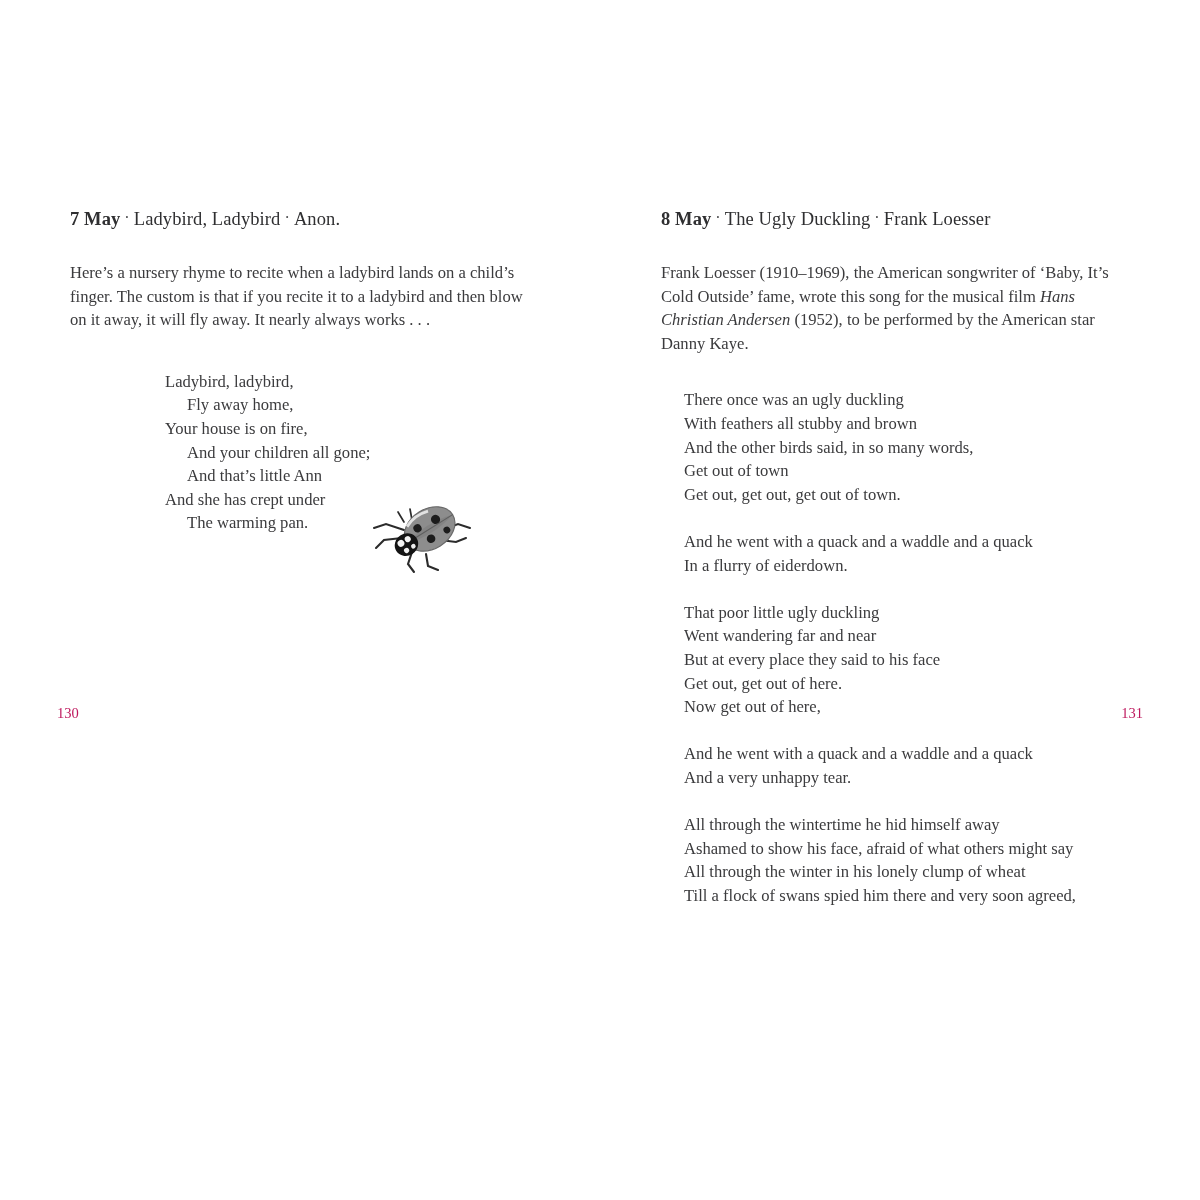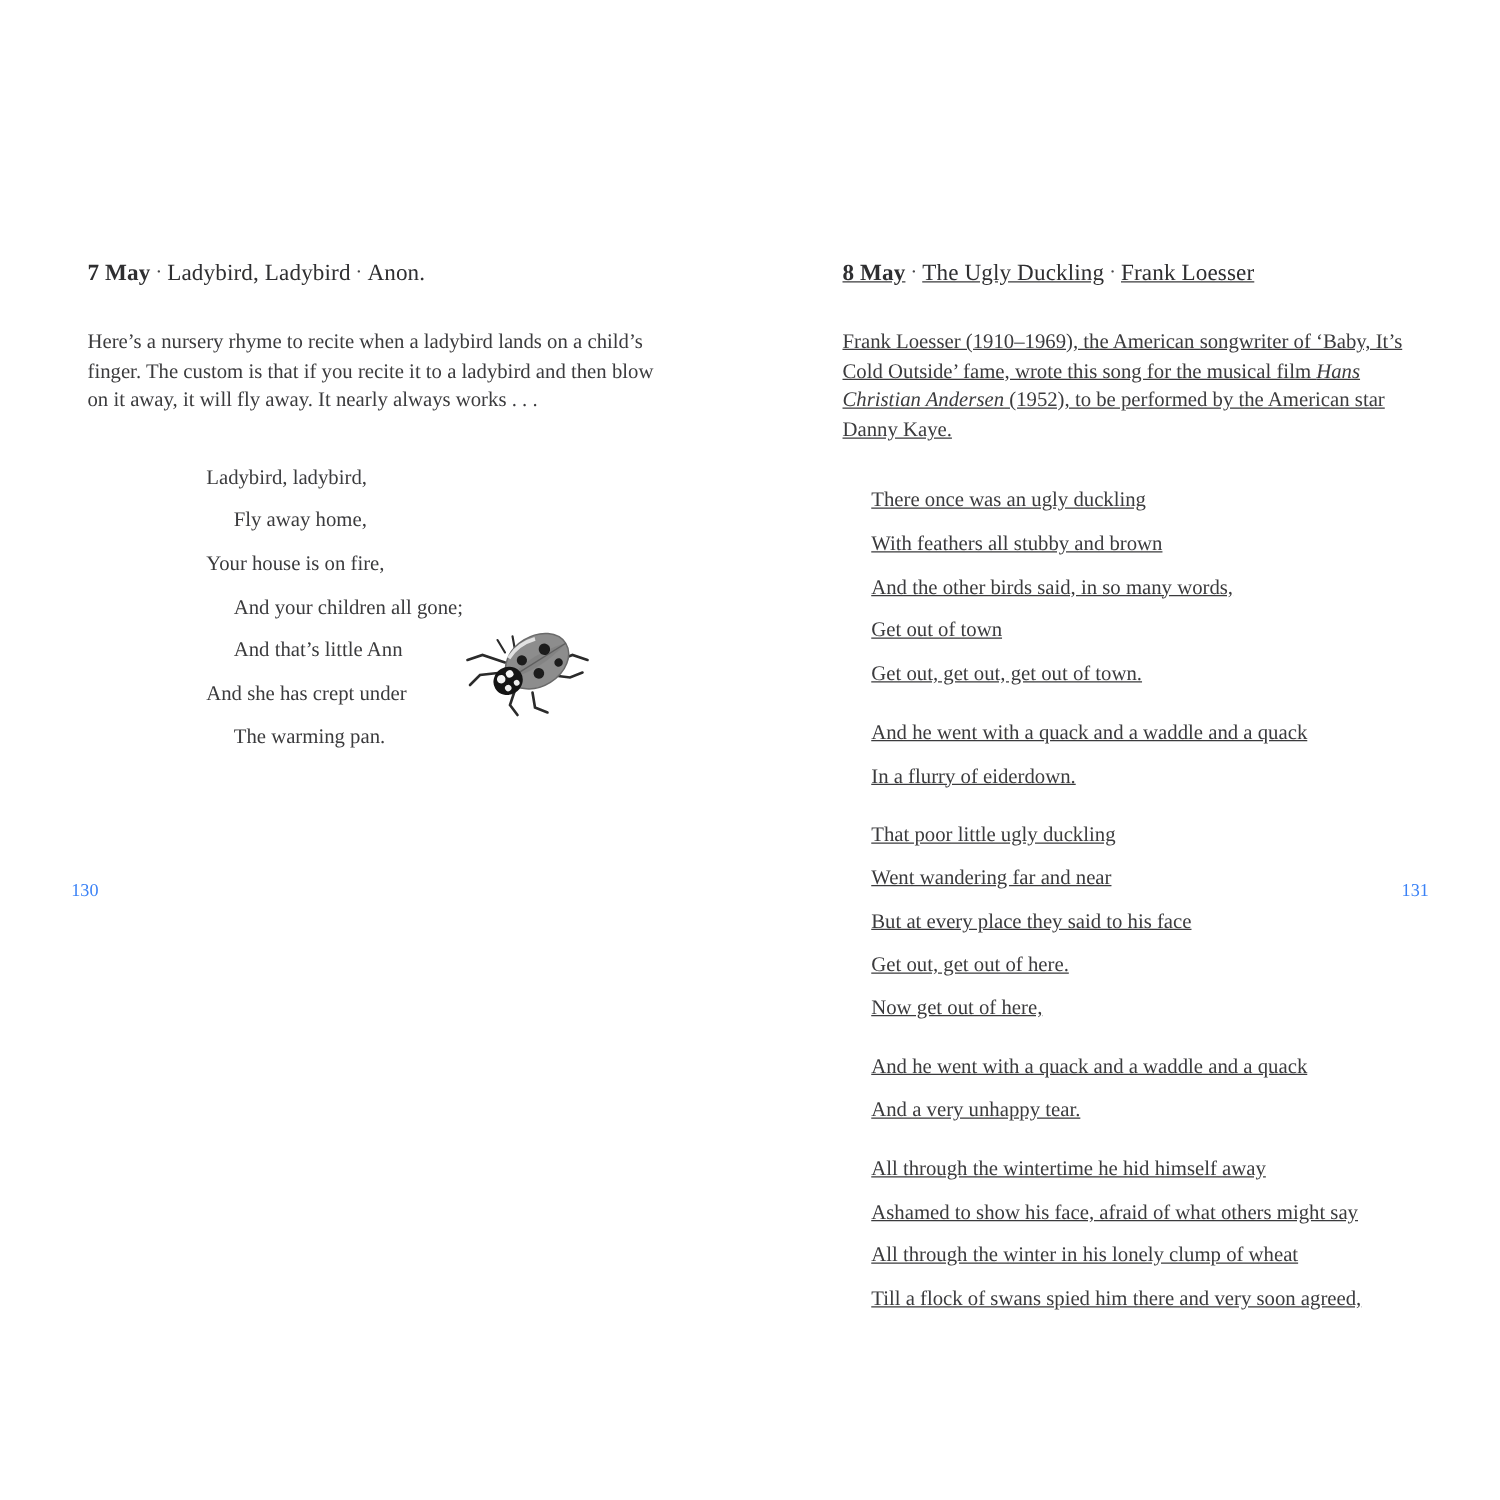--- a/index.html
+++ b/index.html
@@ -30,21 +30,21 @@
   }
   .page-left  { left: 0; }
   .page-right { left: 600px; }
 
   
   .col {
     position: absolute;
     top: 206px;
   }
   .page-left .col  { left: 70px;  width: 455px; }
-  .page-right .col { left: 74px;  width: 470px; text-decoration: underline; }
+  .page-right .col { left: 61px;  width: 470px; }
 
   
   .entry-head {
     font-size: 18.5px;
     line-height: 24px;
     letter-spacing: 0.1px;
     white-space: nowrap;
     margin: 0 0 30px 0;
     color: #2f2f31;
   }
@@ -74,32 +74,32 @@
 
   
   .verse {
     font-size: 16.6px;
     line-height: 23.6px;
     margin: 0;
   }
   .page-left .verse  { margin-top: 38px; padding-left: 95px; }
   .page-right .verse { margin-top: 33px; padding-left: 23px; }
 
-  .verse .line { white-space: nowrap; margin-top: 11px; }
+  .verse .line { white-space: nowrap; }
   .verse .line.ind { padding-left: 22px; }
 
   .stanza + .stanza { margin-top: 23.6px; }
 
   
   .folio {
     position: absolute;
     bottom: 186px;
     font-size: 14.5px;
     line-height: 18px;
-    color: #3b82f6;
+    color: #be185d;
   }
   .page-left .folio  { left: 57px; }
   .page-right .folio { right: 57px; }
 
   
   .ladybird {
     position: absolute;
     left: 368px;
     top: 482px;
     width: 110px;

